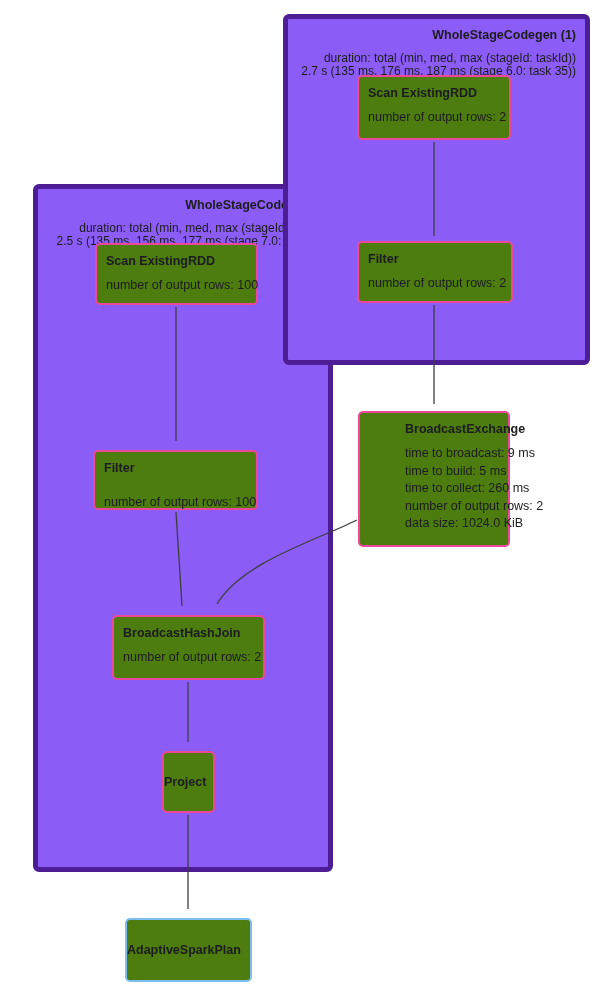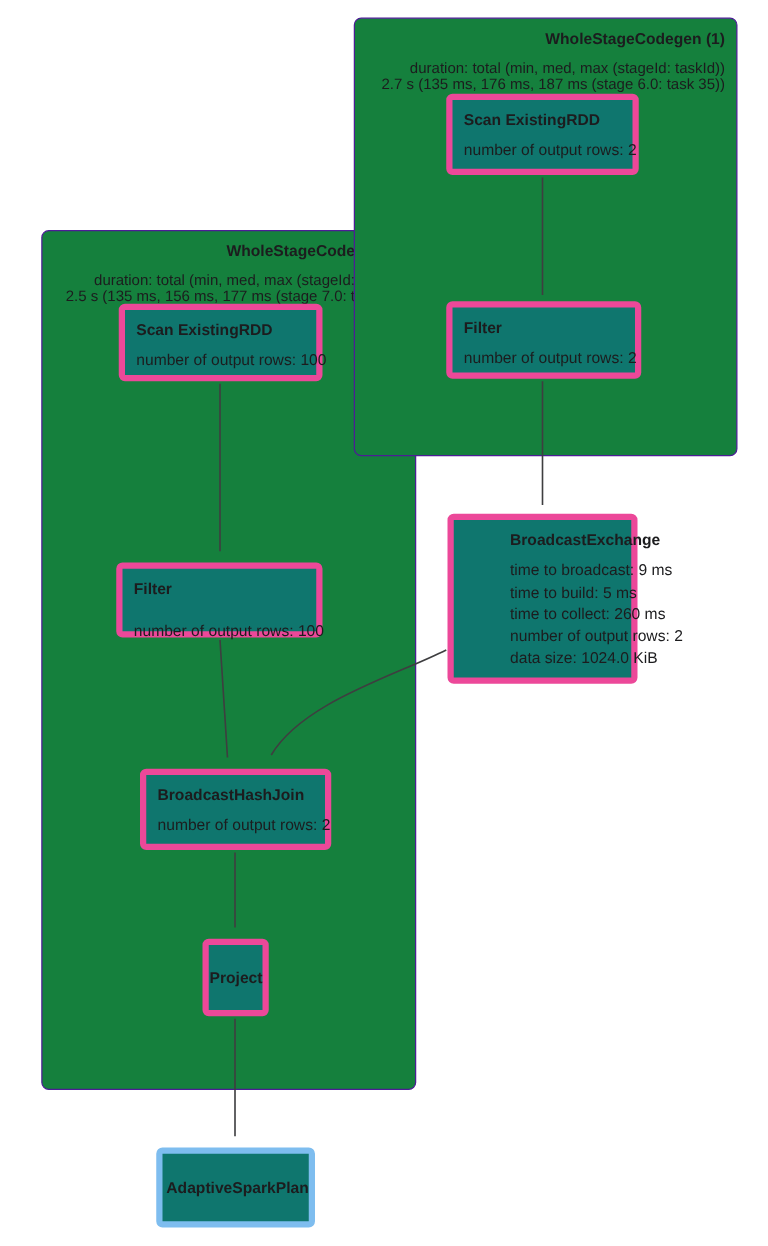--- a/index.html
+++ b/index.html
@@ -1,35 +1,35 @@
 <!DOCTYPE html>
 <html><head>
 <meta charset="utf-8">
 <style>
   html,body{margin:0;padding:0;background:#ffffff;}
   .canvas{
     position:relative;width:614px;height:997px;background:#ffffff;
     font-family:"Liberation Sans",sans-serif;color:#1c1c1e;overflow:hidden;
   }
   .cluster{
-    position:absolute;background:#15803d;border:1px solid #4c1d95;
+    position:absolute;background:#8b5cf6;border:5px solid #4c1d95;
     border-radius:6px;box-sizing:border-box;
   }
   .cluster-header{position:absolute;top:0;left:0;right:0;padding:9px 9px 0 9px;text-align:right;}
   .cluster-title{font-weight:bold;font-size:12.5px;line-height:15px;white-space:nowrap;}
   .cluster-durations{margin-top:9px;font-size:12px;line-height:12.5px;}
   .cluster-durations div{white-space:nowrap;}
   .node{
-    position:absolute;background:#0f766e;border:5px solid #ec4899;
+    position:absolute;background:#4d7c0f;border:2px solid #ec4899;
     border-radius:5px;box-sizing:border-box;padding:9px;font-size:12.5px;
   }
   .node-title{font-weight:bold;line-height:15px;white-space:nowrap;}
   .node-metrics{margin-top:8px;line-height:17.5px;}
   .node-metrics div{white-space:nowrap;}
-  .node-plain{display:flex;align-items:center;justify-content:flex-end;padding:0;}
+  .node-plain{display:flex;align-items:center;justify-content:flex-start;padding:0;}
   .node-plain .node-title{margin:0;}
   .edges{position:absolute;left:0;top:0;pointer-events:none;}
   .edges path{stroke:#3E3E40;stroke-width:1.3;fill:none;}
   .z1{z-index:1}.z2{z-index:2}.z3{z-index:3}.z4{z-index:4}
 </style>
 </head>
 <body>
 
 <div class="canvas">
 

